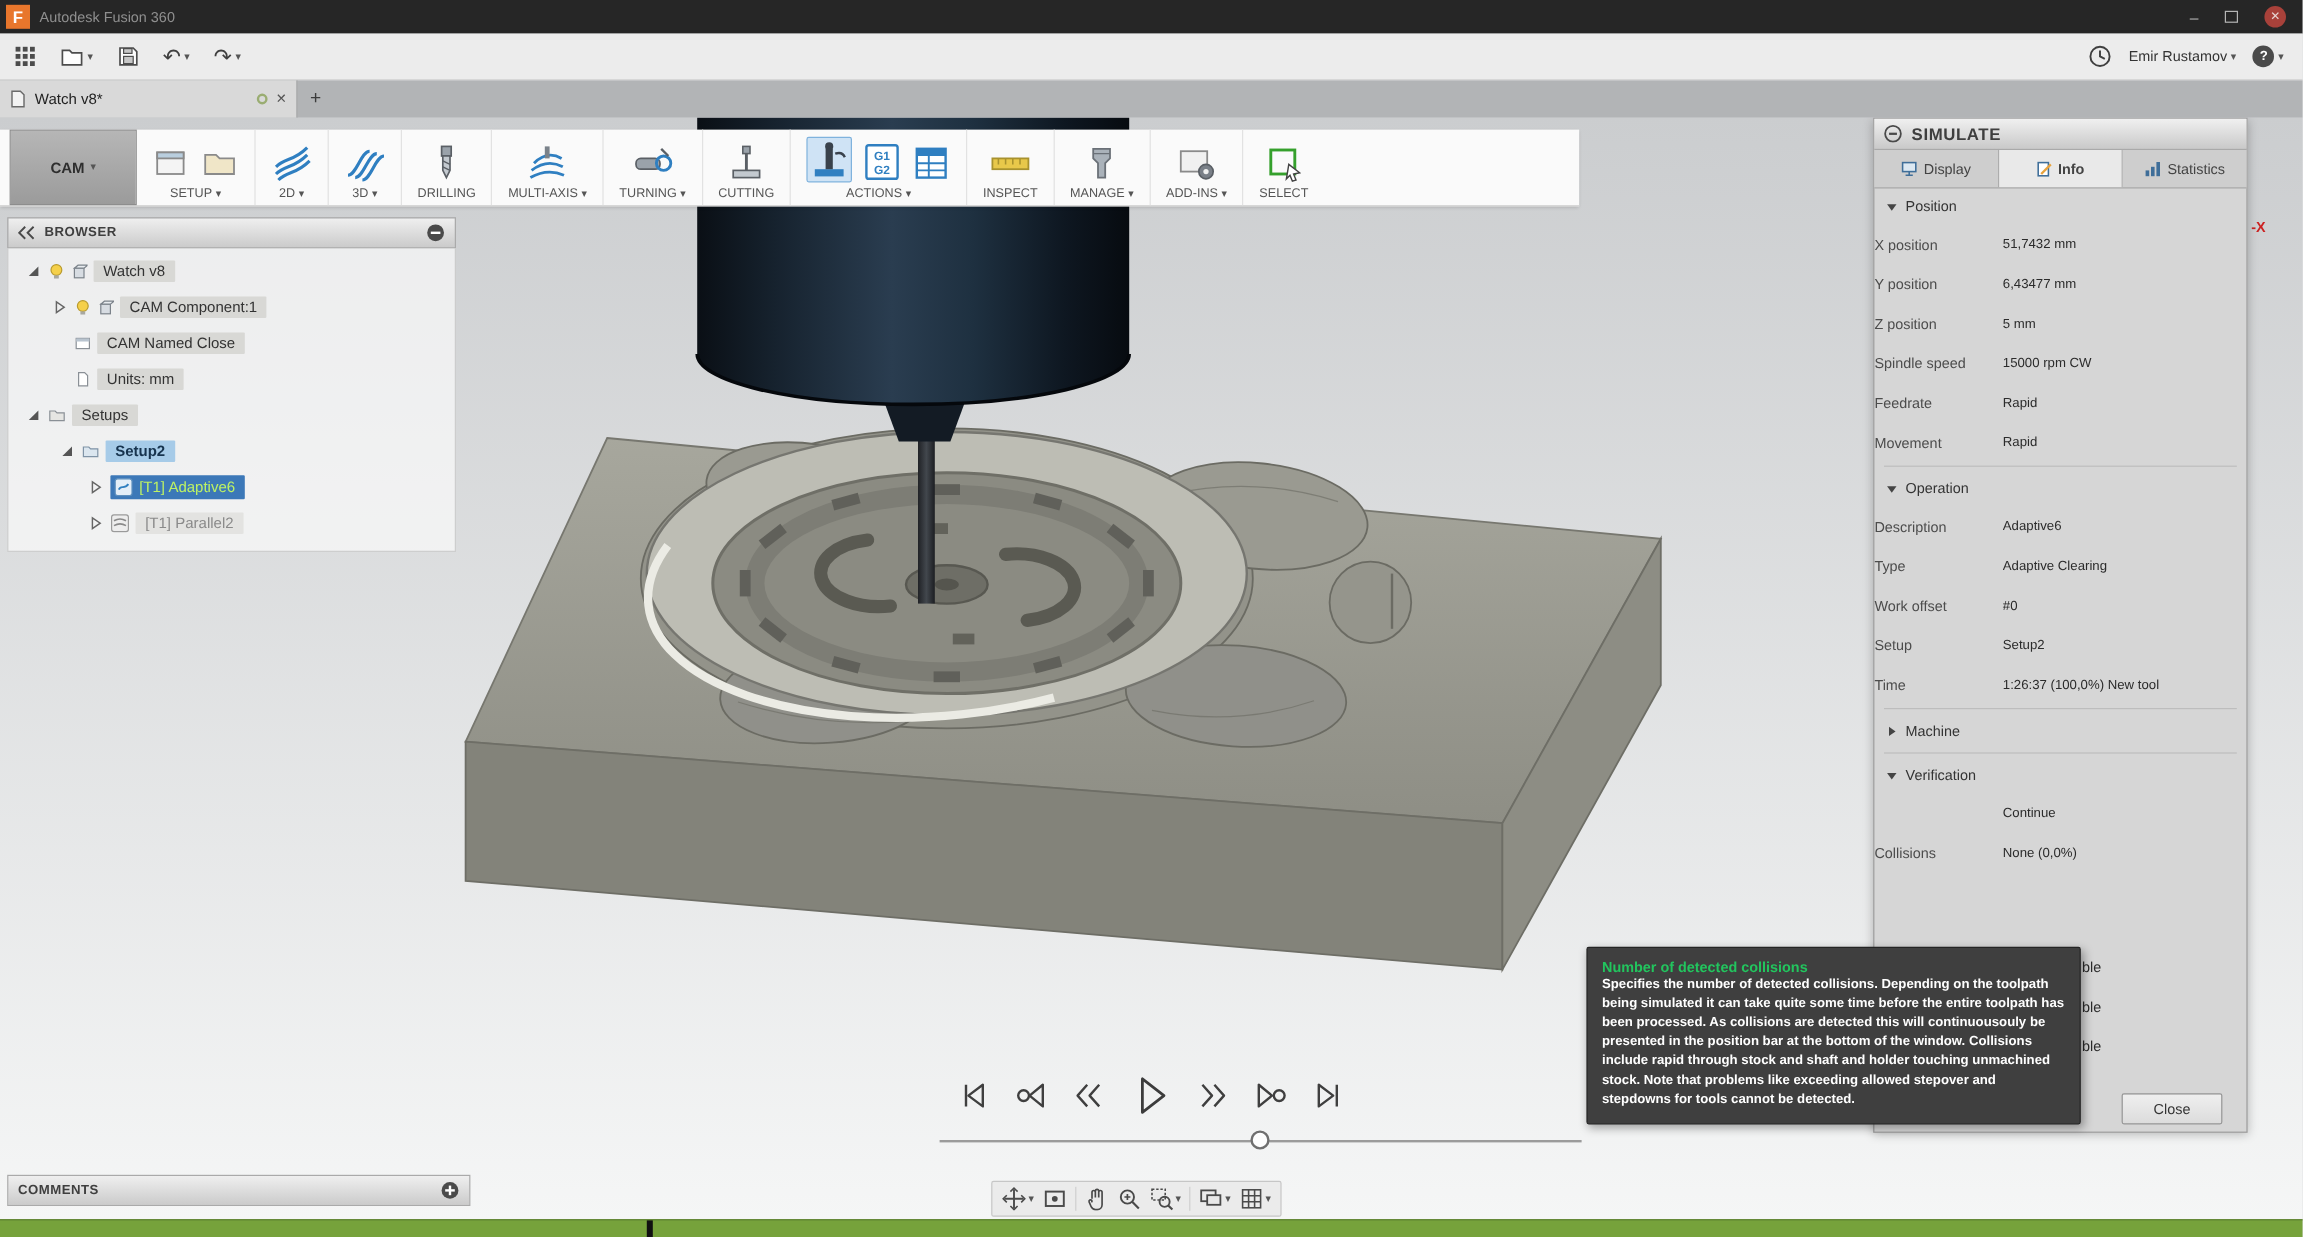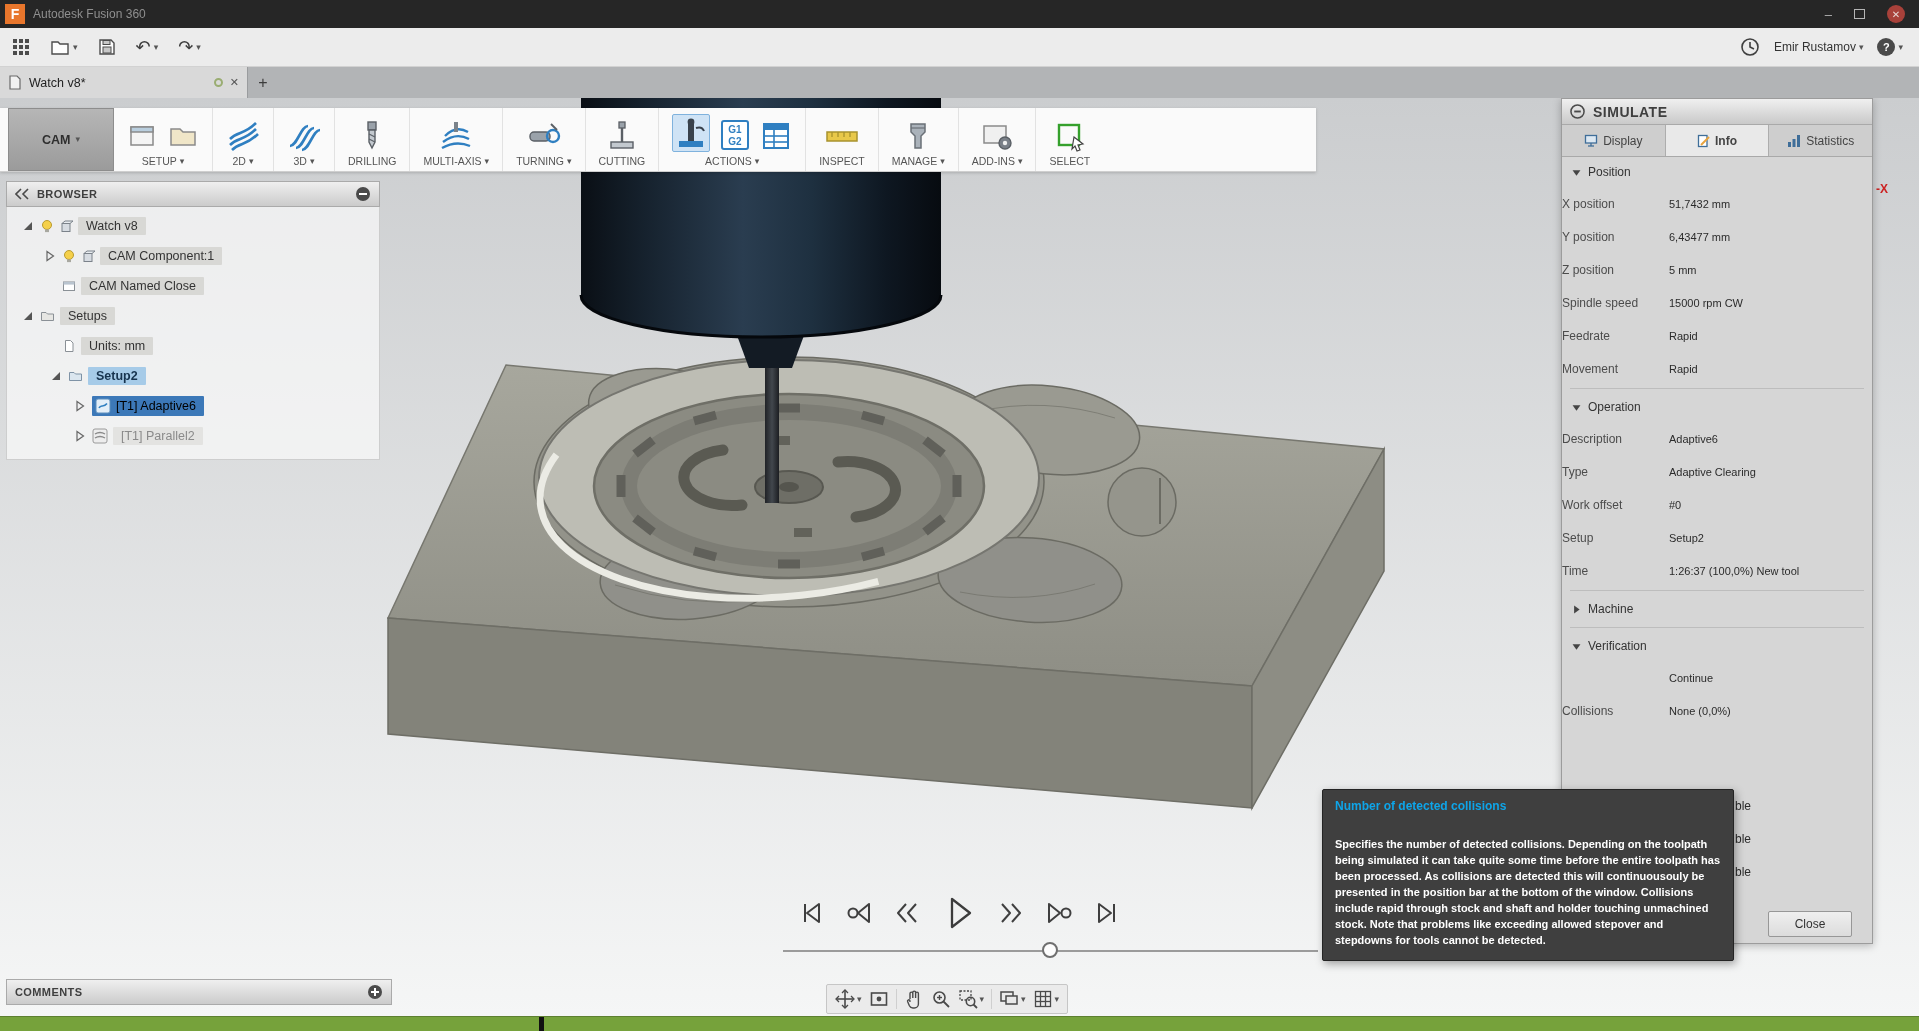--- a/index.html
+++ b/index.html
@@ -47,42 +47,42 @@
 
   
   .browser{position:absolute;left:6px;top:181px;width:374px;z-index:12}
   .panelhead{height:26px;background:linear-gradient(#efefef,#cbcbcb);border:1px solid #aaa;display:flex;align-items:center;padding:0 8px;gap:8px}
   .panelhead .ptitle{font-size:11px;font-weight:bold;color:#3f3f3f;letter-spacing:.4px;flex:1}
   .tree{background:rgba(255,255,255,.62);border:1px solid rgba(170,170,170,.5);border-top:none;padding:4px 0 8px}
   .trow{height:30px;display:flex;align-items:center;gap:5px}
   .chip{display:inline-block;background:rgba(214,214,211,.92);padding:2px 8px;font-size:12.5px;color:#333;border-radius:1px;white-space:nowrap}
   .chip.setup2{background:#a6cbe8;color:#17344f;font-weight:bold}
   .selwrap{display:flex;align-items:center;gap:5px;background:#3c78b8;padding:2px 8px 2px 3px;border-radius:1px}
-  .selwrap .sel-label{font-size:12.5px;color:#000000;white-space:nowrap}
+  .selwrap .sel-label{font-size:12.5px;color:#bef264;white-space:nowrap}
   .dimmed{color:#8a8a8a;background:rgba(224,224,222,.85)}
   .sp16{width:14px;flex:0 0 14px}
 
   
   .simpanel{position:absolute;left:1561px;top:98px;width:312px;height:846px;background:#d6d6d6;border:1px solid #9c9c9c;box-shadow:0 2px 8px rgba(0,0,0,.25);z-index:14}
   .simhead{height:26px;background:linear-gradient(#f0f0f0,#c9c9c9);border-bottom:1px solid #a9a9a9;display:flex;align-items:center;padding:0 8px;gap:8px}
   .simhead .ptitle{font-size:14px;font-weight:bold;color:#3f3f3f;letter-spacing:.5px}
   .simtabs{height:32px;background:#c2c2c2;display:flex;border-bottom:1px solid #a9a9a9}
   .simtab{flex:1;display:flex;align-items:center;justify-content:center;gap:5px;font-size:12px;color:#444;background:#cecece;border-right:1px solid #adadad}
   .simtab.active{background:#e9e9e9;font-weight:bold}
   .psec{height:30px;display:flex;align-items:center;gap:6px;padding-left:9px;font-size:12px;color:#333}
   .prow{height:33px;display:grid;grid-template-columns:107px 1fr;align-items:center;}
   .plabel{font-size:12px;color:#4c4c4c}
   .pvalue{font-size:11px;color:#2b2b2b;white-space:nowrap;overflow:hidden}
   .pdiv{border-top:1px solid #bdbdbd;margin:3px 8px}
   .obsfrag{position:absolute;left:173px;font-size:12px;color:#2b2b2b}
   .closebtn2{position:absolute;right:20px;bottom:6px;width:84px;height:26px;background:linear-gradient(#efefef,#dcdcdc);border:1px solid #979797;border-radius:2px;font-size:12px;color:#333;display:flex;align-items:center;justify-content:center}
 
   
   .tooltip{position:absolute;left:1322px;top:789px;width:412px;background:#3f3f3f;border:1px solid #242424;border-radius:2px;padding:9px 12px 11px;z-index:60;box-shadow:2px 3px 8px rgba(0,0,0,.35)}
-  .tooltip .ttitle{color:#0ea5e9;font-size:12px;font-weight:bold;margin-bottom:24px}
+  .tooltip .ttitle{color:#22c55e;font-size:12px;font-weight:bold;margin-bottom:0}
   .tooltip .tbody{color:#fff;font-size:11px;font-weight:bold;line-height:1.45}
 
   
   .playback{position:absolute;left:795px;top:893px;display:flex;align-items:center;gap:14px;z-index:12}
   .pbtn{display:inline-flex;align-items:center}
   .slider-track{position:absolute;left:783px;top:950px;width:535px;height:2px;background:#9b9b9b;z-index:12}
   .slider-knob{position:absolute;left:1042px;top:942px;width:16px;height:16px;border-radius:50%;background:#fdfdfd;border:2px solid #6f6f6f;z-index:13}
 
   
   .dock{position:absolute;left:826px;top:984px;height:30px;background:#ebebeb;border:1px solid #c6c6c6;border-radius:2px;display:flex;align-items:center;padding:0 8px;gap:7px;z-index:12}
@@ -542,36 +542,36 @@
 
       <div class="trow" style="padding-left:36px">
         <span class="sp16"></span>
         <svg width="14" height="14" viewBox="0 0 14 14">
             <rect x="1.5" y="3" width="11" height="8.5" fill="#fff" stroke="#8a9096"></rect>
             <rect x="1.5" y="3" width="11" height="2.6" fill="#b9c4cf"></rect>
           </svg>
         <span class="chip">CAM Named Close</span>
       </div>
 
+      <div class="trow" style="padding-left:36px">
+        <span class="sp16"></span>
+        <svg width="14" height="14" viewBox="0 0 14 14">
+            <path d="M3.5,1.5 h5 l2.5,2.5 v8.5 h-7.5 z" fill="#fff" stroke="#8a9096"></path>
+          </svg>
+        <span class="chip">Units: mm</span>
+      </div>
+
       <div class="trow" style="padding-left:14px">
         <svg width="14" height="14" viewBox="0 0 14 14">
             <path d="M3,11 L11,11 L11,3 Z" fill="#555"></path>
           </svg>
         <svg width="15" height="14" viewBox="0 0 15 14">
             <path d="M1.5,3.5 h4.5 l1.5,1.5 h6 v6.5 h-12 z" fill="#e6e6e3" stroke="#8a9096"></path>
           </svg>
         <span class="chip">Setups</span>
-      </div>
-
-      <div class="trow" style="padding-left:36px">
-        <span class="sp16"></span>
-        <svg width="14" height="14" viewBox="0 0 14 14">
-            <path d="M3.5,1.5 h5 l2.5,2.5 v8.5 h-7.5 z" fill="#fff" stroke="#8a9096"></path>
-          </svg>
-        <span class="chip">Units: mm</span>
       </div>
 
       <div class="trow" style="padding-left:42px">
         <svg width="14" height="14" viewBox="0 0 14 14">
             <path d="M3,11 L11,11 L11,3 Z" fill="#555"></path>
           </svg>
         <svg width="15" height="14" viewBox="0 0 15 14">
             <path d="M1.5,3.5 h4.5 l1.5,1.5 h6 v6.5 h-12 z" fill="#dbe6ef" stroke="#7f93a6"></path>
           </svg>
         <span class="chip setup2">Setup2</span>

